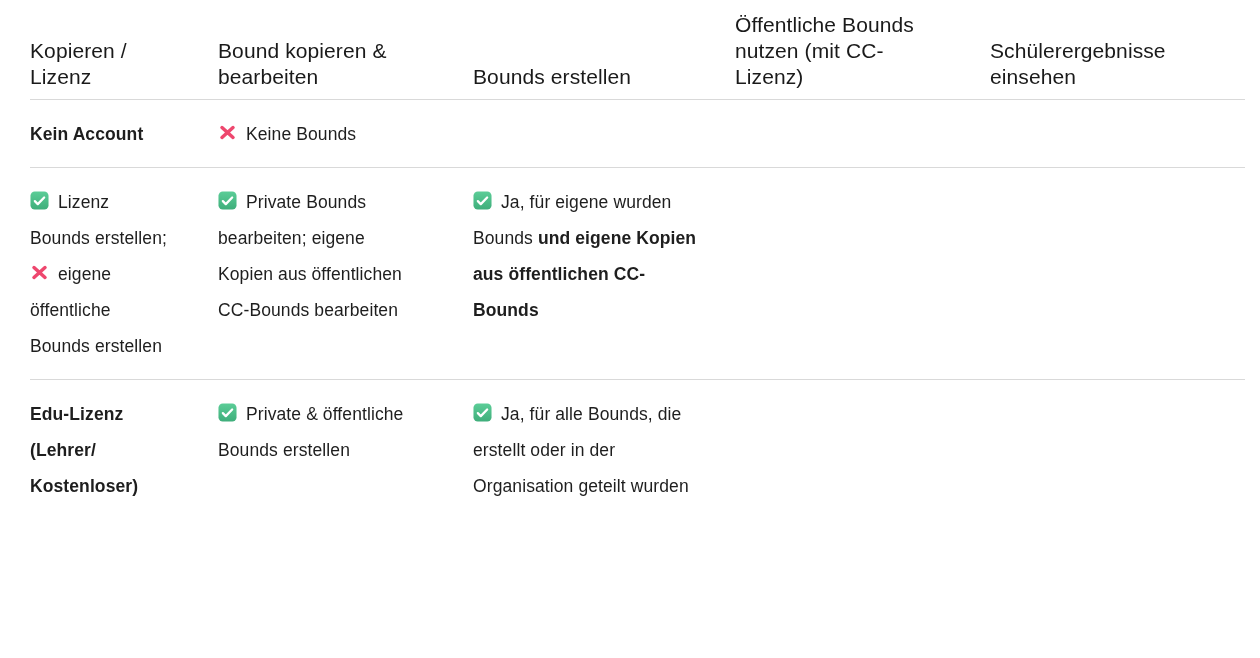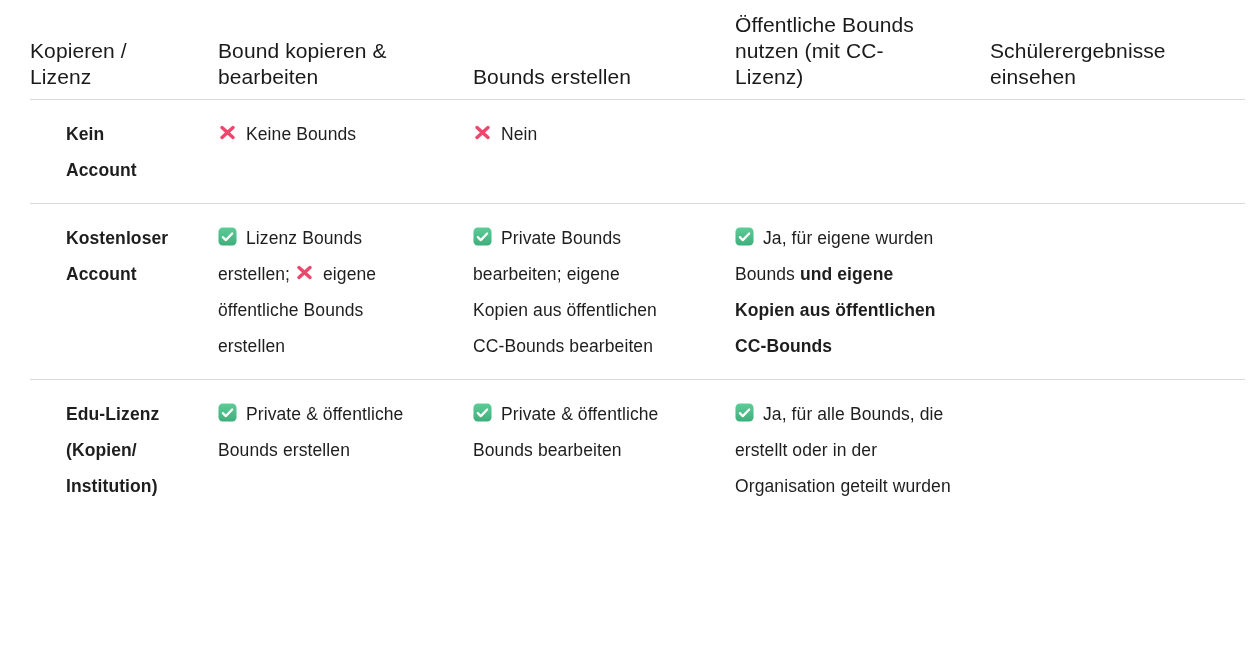--- a/index.html
+++ b/index.html
@@ -41,21 +41,21 @@
   .cell {
     font-size: 17.5px;
     line-height: 36px;
     letter-spacing: 0.1px;
   }
   .col-1 { padding-right: 48px; }
   .col-2 { padding-right: 50px; }
   .col-3 { padding-right: 62px; }
   .col-4 { padding-right: 65px; }
   .col-5 { padding-right: 35px; }
-  .account { font-weight: 700; margin-left: 36px; }
+  .account { font-weight: 700; }
   .seg-bold { font-weight: 700; }
   .cell-icon {
     display: inline-block;
     width: 19px; height: 19px;
     vertical-align: -2px;
     margin-right: 9px;
   }
   .cell-icon svg { display: block; }
 </style>
 </head>
@@ -68,26 +68,22 @@
     <div class="th col-2">Bounds erstellen</div>
     <div class="th col-4">Öffentliche Bounds nutzen (mit CC-Lizenz)</div>
     <div class="th col-5">Schülerergebnisse einsehen</div>
   </div>
   <div id="table-body">
       <div class="row body-row">
         <div class="cell col-1 account">Kein Account</div>
         <div class="cell col-2"><span class="cell-icon"><svg viewBox="0 0 20 20" width="19" height="19" aria-hidden="true">
               <path d="M4.2 4.8 L15.8 15.2 M15.8 4.8 L4.2 15.2" fill="none" stroke="#ee476e" stroke-width="3.7" stroke-linecap="round"></path>
             </svg></span><span class="seg">Keine Bounds</span></div>
-        <div class="cell col-5"><span class="cell-icon"><svg viewBox="0 0 20 20" width="19" height="19" aria-hidden="true">
-              <path d="M4.2 4.8 L15.8 15.2 M15.8 4.8 L4.2 15.2" fill="none" stroke="#ee476e" stroke-width="3.7" stroke-linecap="round"></path>
-            </svg></span><span class="seg">Nein</span></div>
       </div>
       <div class="row body-row">
-        <div class="cell col-1 account">Kostenloser Account</div>
         <div class="cell col-2"><span class="cell-icon"><svg viewBox="0 0 20 20" width="19" height="19" aria-hidden="true">
               <defs>
                 <linearGradient id="gc" x1="0" y1="0" x2="0" y2="1">
                   <stop offset="0" stop-color="#5bcd97"></stop>
                   <stop offset="1" stop-color="#3fae7b"></stop>
                 </linearGradient>
               </defs>
               <rect x="0.5" y="0.5" width="19" height="19" rx="4.5" fill="url(#gc)"></rect>
               <path d="M5.1 10.7l3.1 3.1L14.9 6.9" fill="none" stroke="#ffffff" stroke-width="2.4" stroke-linecap="round" stroke-linejoin="round"></path>
             </svg></span><span class="seg">Lizenz Bounds erstellen; </span><span class="cell-icon"><svg viewBox="0 0 20 20" width="19" height="19" aria-hidden="true">
@@ -108,41 +104,31 @@
                 <linearGradient id="gc" x1="0" y1="0" x2="0" y2="1">
                   <stop offset="0" stop-color="#5bcd97"></stop>
                   <stop offset="1" stop-color="#3fae7b"></stop>
                 </linearGradient>
               </defs>
               <rect x="0.5" y="0.5" width="19" height="19" rx="4.5" fill="url(#gc)"></rect>
               <path d="M5.1 10.7l3.1 3.1L14.9 6.9" fill="none" stroke="#ffffff" stroke-width="2.4" stroke-linecap="round" stroke-linejoin="round"></path>
             </svg></span><span class="seg">Ja, für eigene wurden Bounds </span><span class="seg seg-bold">und eigene Kopien aus öffentlichen CC-Bounds</span></div>
       </div>
       <div class="row body-row">
-        <div class="cell col-1 account">Edu-Lizenz (Kopien/​Institution)</div>
+        <div class="cell col-1 account">Edu-Lizenz (Lehrer/​Kostenloser)</div>
         <div class="cell col-2"><span class="cell-icon"><svg viewBox="0 0 20 20" width="19" height="19" aria-hidden="true">
               <defs>
                 <linearGradient id="gc" x1="0" y1="0" x2="0" y2="1">
                   <stop offset="0" stop-color="#5bcd97"></stop>
                   <stop offset="1" stop-color="#3fae7b"></stop>
                 </linearGradient>
               </defs>
               <rect x="0.5" y="0.5" width="19" height="19" rx="4.5" fill="url(#gc)"></rect>
               <path d="M5.1 10.7l3.1 3.1L14.9 6.9" fill="none" stroke="#ffffff" stroke-width="2.4" stroke-linecap="round" stroke-linejoin="round"></path>
             </svg></span><span class="seg">Private &amp; öffentliche Bounds erstellen</span></div>
-        <div class="cell col-3"><span class="cell-icon"><svg viewBox="0 0 20 20" width="19" height="19" aria-hidden="true">
-              <defs>
-                <linearGradient id="gc" x1="0" y1="0" x2="0" y2="1">
-                  <stop offset="0" stop-color="#5bcd97"></stop>
-                  <stop offset="1" stop-color="#3fae7b"></stop>
-                </linearGradient>
-              </defs>
-              <rect x="0.5" y="0.5" width="19" height="19" rx="4.5" fill="url(#gc)"></rect>
-              <path d="M5.1 10.7l3.1 3.1L14.9 6.9" fill="none" stroke="#ffffff" stroke-width="2.4" stroke-linecap="round" stroke-linejoin="round"></path>
-            </svg></span><span class="seg">Private &amp; öffentliche Bounds bearbeiten</span></div>
         <div class="cell col-5"><span class="cell-icon"><svg viewBox="0 0 20 20" width="19" height="19" aria-hidden="true">
               <defs>
                 <linearGradient id="gc" x1="0" y1="0" x2="0" y2="1">
                   <stop offset="0" stop-color="#5bcd97"></stop>
                   <stop offset="1" stop-color="#3fae7b"></stop>
                 </linearGradient>
               </defs>
               <rect x="0.5" y="0.5" width="19" height="19" rx="4.5" fill="url(#gc)"></rect>
               <path d="M5.1 10.7l3.1 3.1L14.9 6.9" fill="none" stroke="#ffffff" stroke-width="2.4" stroke-linecap="round" stroke-linejoin="round"></path>
             </svg></span><span class="seg">Ja, für alle Bounds, die erstellt oder in der Organisation geteilt wurden</span></div>

